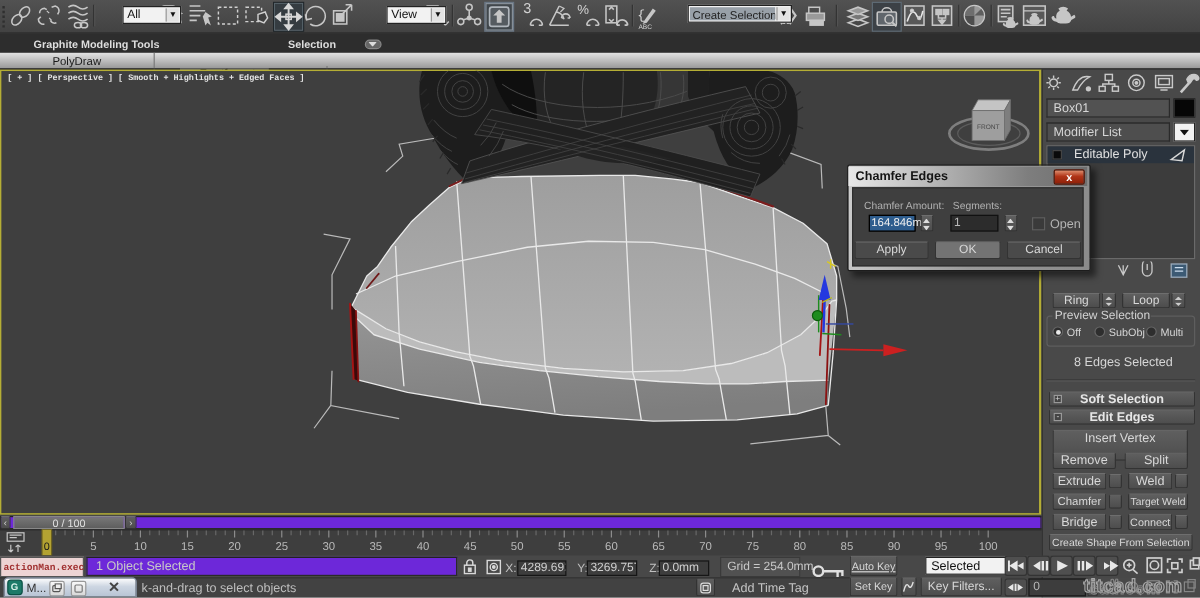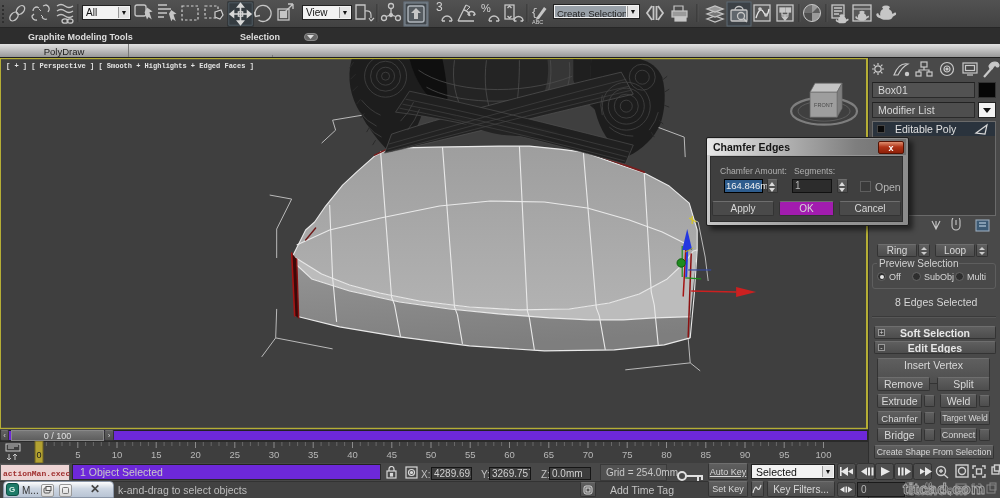--- a/index.html
+++ b/index.html
@@ -3,21 +3,21 @@
 <meta charset="utf-8">
 <style>
 html,body{margin:0;padding:0;}
 #root{position:relative;width:1000px;height:498px;overflow:hidden;background:#474747;
   font-family:"Liberation Sans",sans-serif;-webkit-font-smoothing:antialiased;}
 #root *{position:absolute;box-sizing:border-box;}
 .txt{color:#d6d6d6;font-size:10.5px;white-space:nowrap;}
 .btn{background:linear-gradient(#5f5f5f,#4d4d4d);border:1px solid #333;border-top-color:#6e6e6e;
   border-radius:2px;color:#d8d8d8;font-size:10.5px;text-align:center;overflow:hidden;}
 .sunken{background:#6d28d9;border:1px solid #2a2a2a;border-top-color:#222;}
-.whitedd{background:#f2f2f2;border:1px solid #222;color:#111;font-size:10px;overflow:hidden;}
+.whitedd{background:#f2f2f2;border:1px solid #222;color:#111;font-size:10px;overflow:hidden;margin-left:20px;}
 .whitedd .arr{position:absolute;right:1px;top:1px;bottom:1px;width:11px;background:#e3e3e3;
   border-left:1px solid #999;color:#111;font-size:7px;line-height:12px;text-align:center;}
 </style>
 </head>
 <body>
 <div id="root">
 
 <div id="toolbar" style="left:0;top:0;width:1000px;height:28px;background:linear-gradient(#525252,#424242);border-bottom:1px solid #262626;"></div>
 <svg id="tbicons" style="left:0;top:0;" width="1000" height="28" viewBox="0 0 1000 28">
       <path d="M3,5 V23" stroke="#2f2f2f" stroke-width="2" stroke-dasharray="2,2"></path>
@@ -692,21 +692,21 @@
 <div class="btn" style="left:767px;top:179px;width:11px;height:14px;"></div>
 <div style="left:769px;top:182px;width:6px;height:4px;background:#ddd;clip-path:polygon(50% 0,100% 100%,0 100%);"></div>
 <div style="left:769px;top:188px;width:6px;height:4px;background:#ddd;clip-path:polygon(0 0,100% 0,50% 100%);"></div>
 <div style="left:792px;top:179px;width:40px;height:14px;background:#2c2c2c;border:1px solid #111;color:#b8b8b8;font-size:10px;padding-left:2px;">1</div>
 <div class="btn" style="left:837px;top:179px;width:11px;height:14px;"></div>
 <div style="left:839px;top:182px;width:6px;height:4px;background:#ddd;clip-path:polygon(50% 0,100% 100%,0 100%);"></div>
 <div style="left:839px;top:188px;width:6px;height:4px;background:#ddd;clip-path:polygon(0 0,100% 0,50% 100%);"></div>
 <div style="left:860px;top:181px;width:11px;height:11px;background:#3a3a3a;border:1px solid #5e5e5e;"></div>
 <div style="left:875px;top:181px;color:#b4b4b4;font-size:10.5px;">Open</div>
 <div class="btn" style="left:712px;top:201px;width:62px;height:15px;line-height:14px;background:#4a4a4a;font-size:10px;">Apply</div>
-<div class="btn" style="left:779px;top:201px;width:55px;height:15px;line-height:14px;background:#a21caf;font-size:10px;">OK</div>
+<div class="btn" style="left:779px;top:201px;width:55px;height:15px;line-height:14px;background:#737373;font-size:10px;">OK</div>
 <div class="btn" style="left:839px;top:201px;width:62px;height:15px;line-height:14px;background:#4a4a4a;font-size:10px;">Cancel</div>
 
 <div style="left:3px;top:481px;width:111px;height:17px;background:linear-gradient(#fdfdfd,#cdd6e2 45%,#b8c4d4);border:1px solid #8a96a8;border-radius:4px 4px 0 0;"></div>
 <div style="left:6px;top:483px;width:13px;height:13px;background:#1d7a68;border-radius:3px;border:1px solid #0c5246;"></div>
 <div style="left:9px;top:485px;width:7px;height:8px;color:#d8f0e8;font-size:8px;font-weight:bold;">G</div>
 <div style="left:22px;top:485px;color:#333;font-size:10px;">M...</div>
 <div style="left:41px;top:483.5px;width:13px;height:13px;background:linear-gradient(#f8f8f8,#d8d8d8);border:1px solid #999;border-radius:2px;"></div>
 <svg style="left:43px;top:486px;" width="9" height="9" viewBox="0 0 9 9">
       <rect x="1" y="2" width="6" height="5" rx="1" fill="none" stroke="#555"></rect>
       <rect x="3" y="0.5" width="5" height="4" fill="#eee" stroke="#555"></rect>

